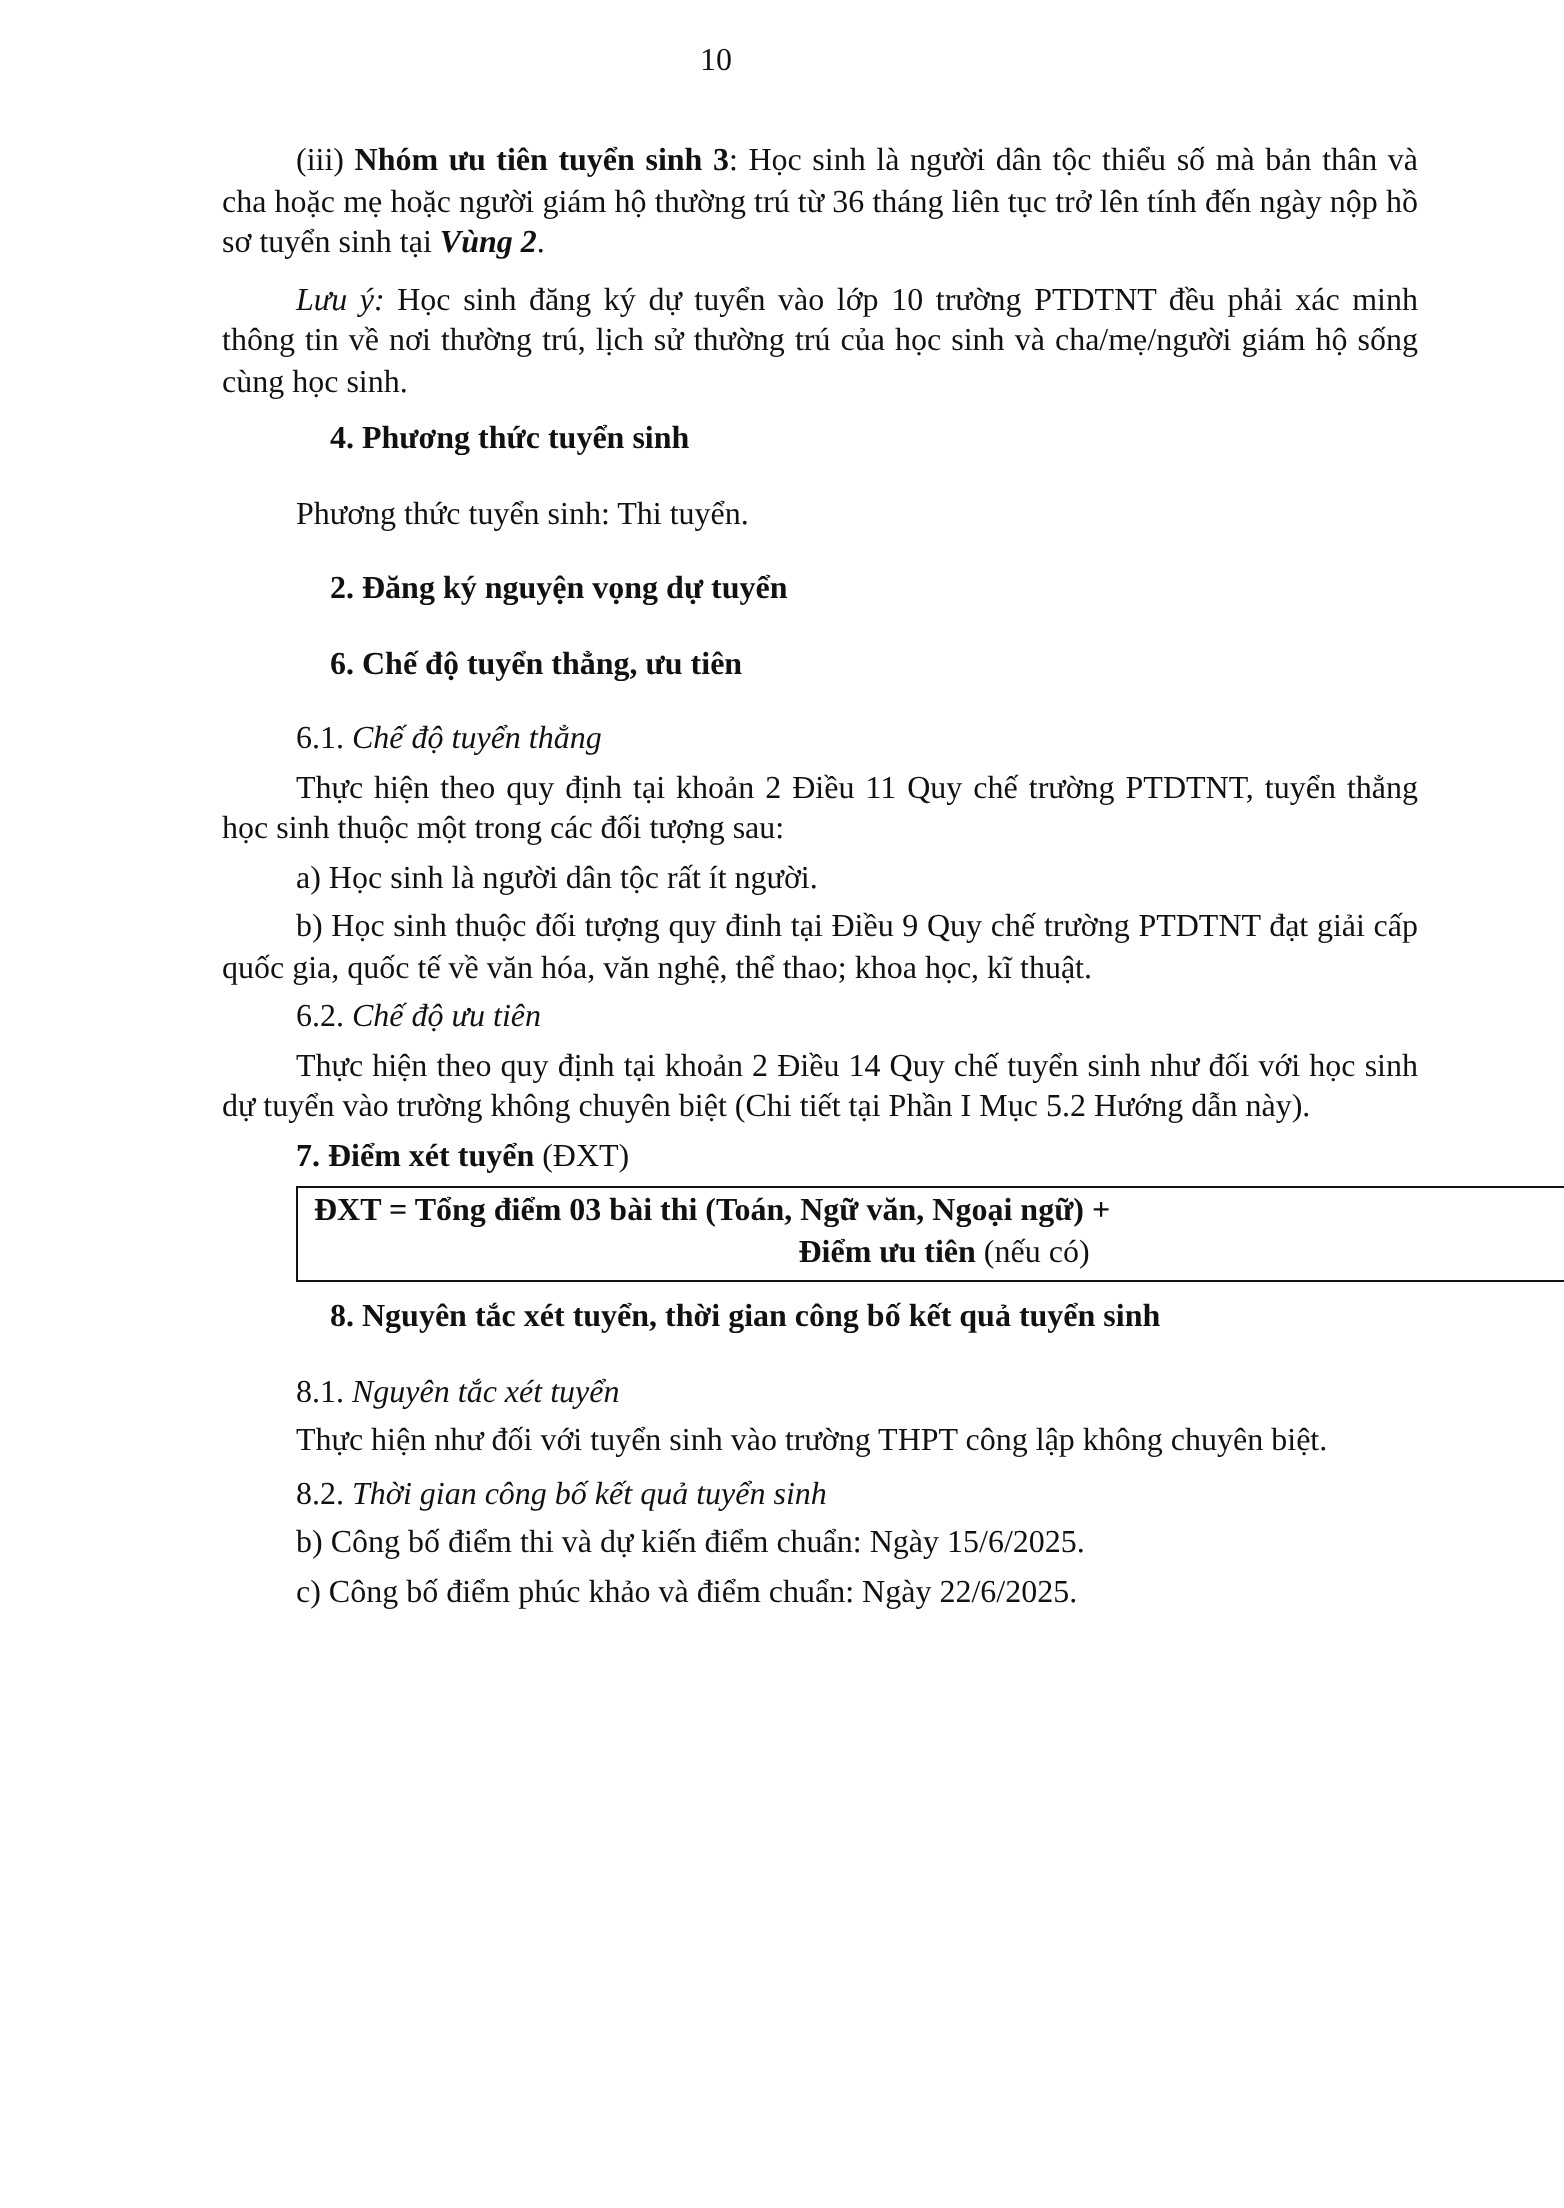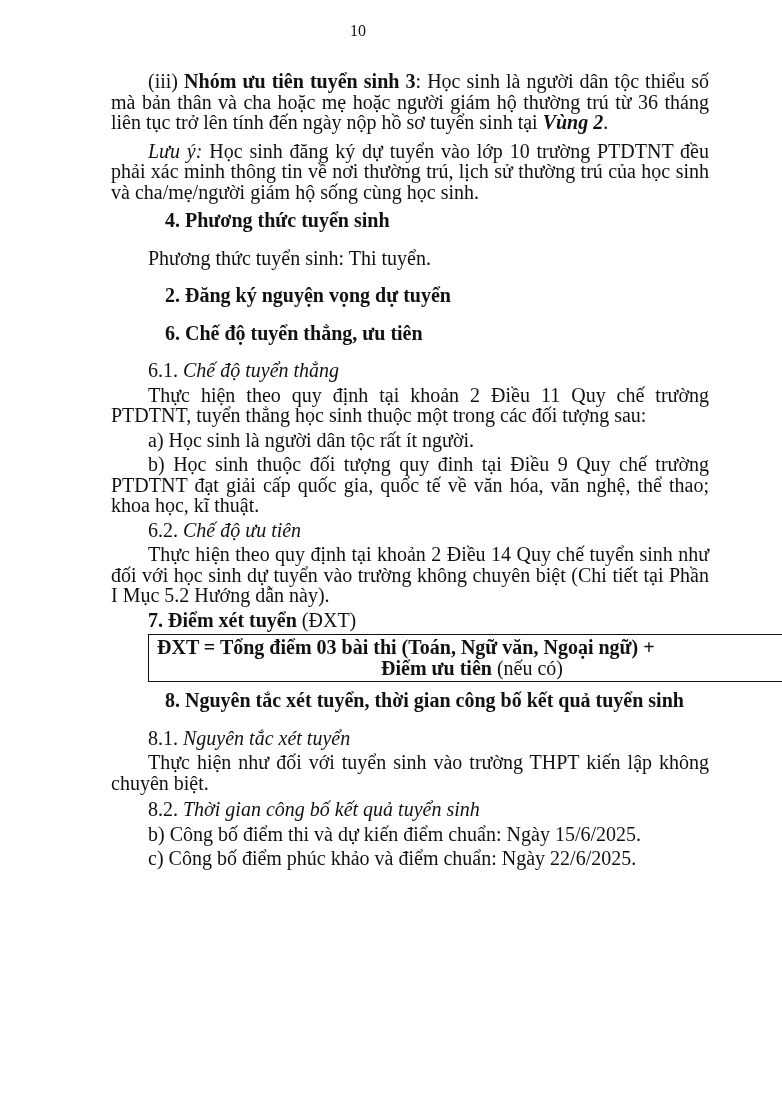--- a/index.html
+++ b/index.html
@@ -1,19 +1,19 @@
 <!DOCTYPE html>
 <html><head>
 <meta charset="utf-8">
 <style>
   html, body { margin: 0; padding: 0; background: #ffffff; }
   body { width: 782px; height: 1104px; position: relative; overflow: hidden;
          font-family: "Liberation Serif", "DejaVu Serif", serif; color: #111; }
   .page-num { position: absolute; top: 22px; left: 0; width: 716px; text-align: center; font-size: 16px; }
-  .content { position: absolute; left: 111px; top: 71px; width: 598px; font-size: 20px; line-height: 20.5px; }
+  .content { position: absolute; left: 111px; top: 71px; width: 598px; font-size: 16px; line-height: 20.5px; }
   .p { text-align: justify; text-indent: 37px; margin: 0; }
   .h { margin: 17px; padding-left: 37px; font-weight: bold; }
   .sub { margin: 0; padding-left: 37px; }
   .i { font-style: italic; }
   .b { font-weight: bold; text-align: right; }
   .gap6 { margin-top: 6px; }
   .gap8 { margin-top: 8px; }
   .gap4 { margin-top: 4px; }
   .gap3 { margin-top: 3px; }
   .formula { margin: 4px 0 0 37px; width: 646px; border: 1.3px solid #111; padding: 2px 6px 3px 8px; box-sizing: border-box; }
@@ -45,17 +45,17 @@
   <p class="p gap4">Thực hiện theo quy định tại khoản 2 Điều 14 Quy chế tuyển sinh như đối với học sinh dự tuyển vào trường không chuyên biệt (Chi tiết tại Phần I Mục 5.2 Hướng dẫn này).</p>
 
   <p class="sub gap4"><span class="b">7. Điểm xét tuyển</span><span> (ĐXT)</span></p>
   <div class="formula">
     <div class="l1">ĐXT = Tổng điểm 03 bài thi (Toán, Ngữ văn, Ngoại ngữ) +</div>
     <div class="l2"><span class="b">Điểm ưu tiên</span><span> (nếu có)</span></div>
   </div>
 
   <p class="h gap8">8. Nguyên tắc xét tuyển, thời gian công bố kết quả tuyển sinh</p>
   <p class="sub gap3"><span>8.1. </span><span class="i">Nguyên tắc xét tuyển</span></p>
-  <p class="p gap4">Thực hiện như đối với tuyển sinh vào trường THPT kiến lập không chuyên biệt.</p>
+  <p class="p gap4">Thực hiện như đối với tuyển sinh vào trường THPT công lập không chuyên biệt.</p>
   <p class="sub gap6"><span>8.2. </span><span class="i">Thời gian công bố kết quả tuyển sinh</span></p>
   <p class="sub gap4">b) Công bố điểm thi và dự kiến điểm chuẩn: Ngày 15/6/2025.</p>
   <p class="sub gap4">c) Công bố điểm phúc khảo và điểm chuẩn: Ngày 22/6/2025.</p>
 </div>
 
 </body></html>

